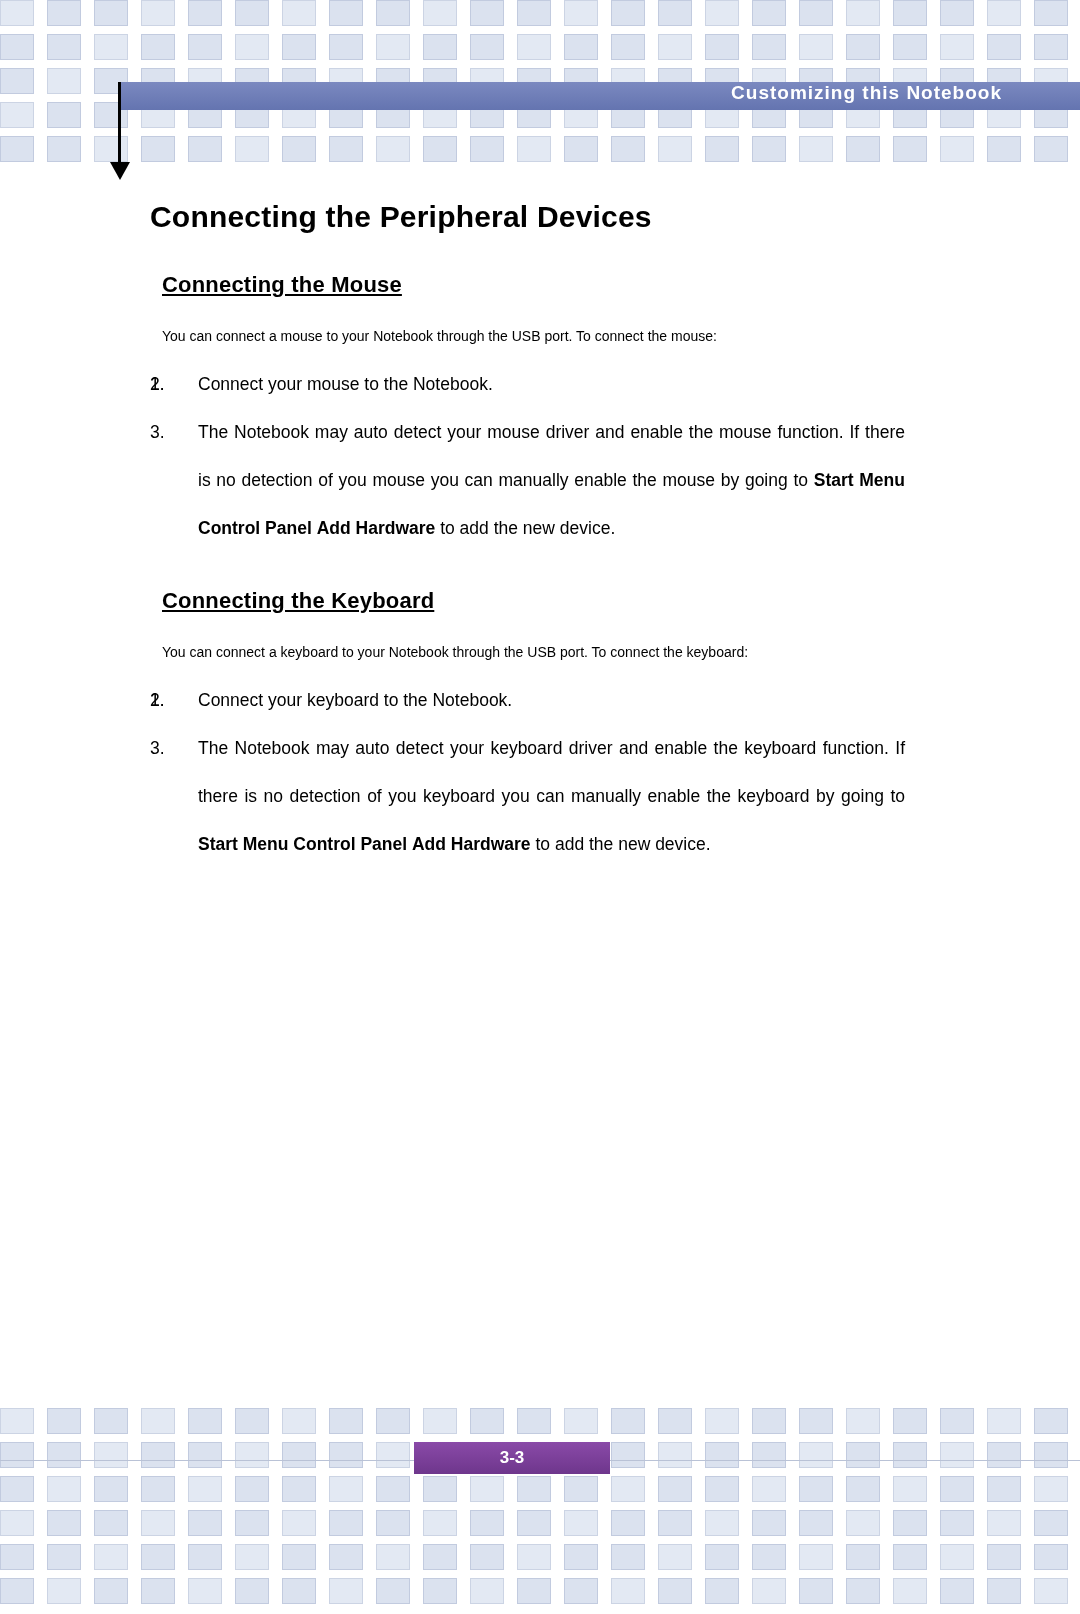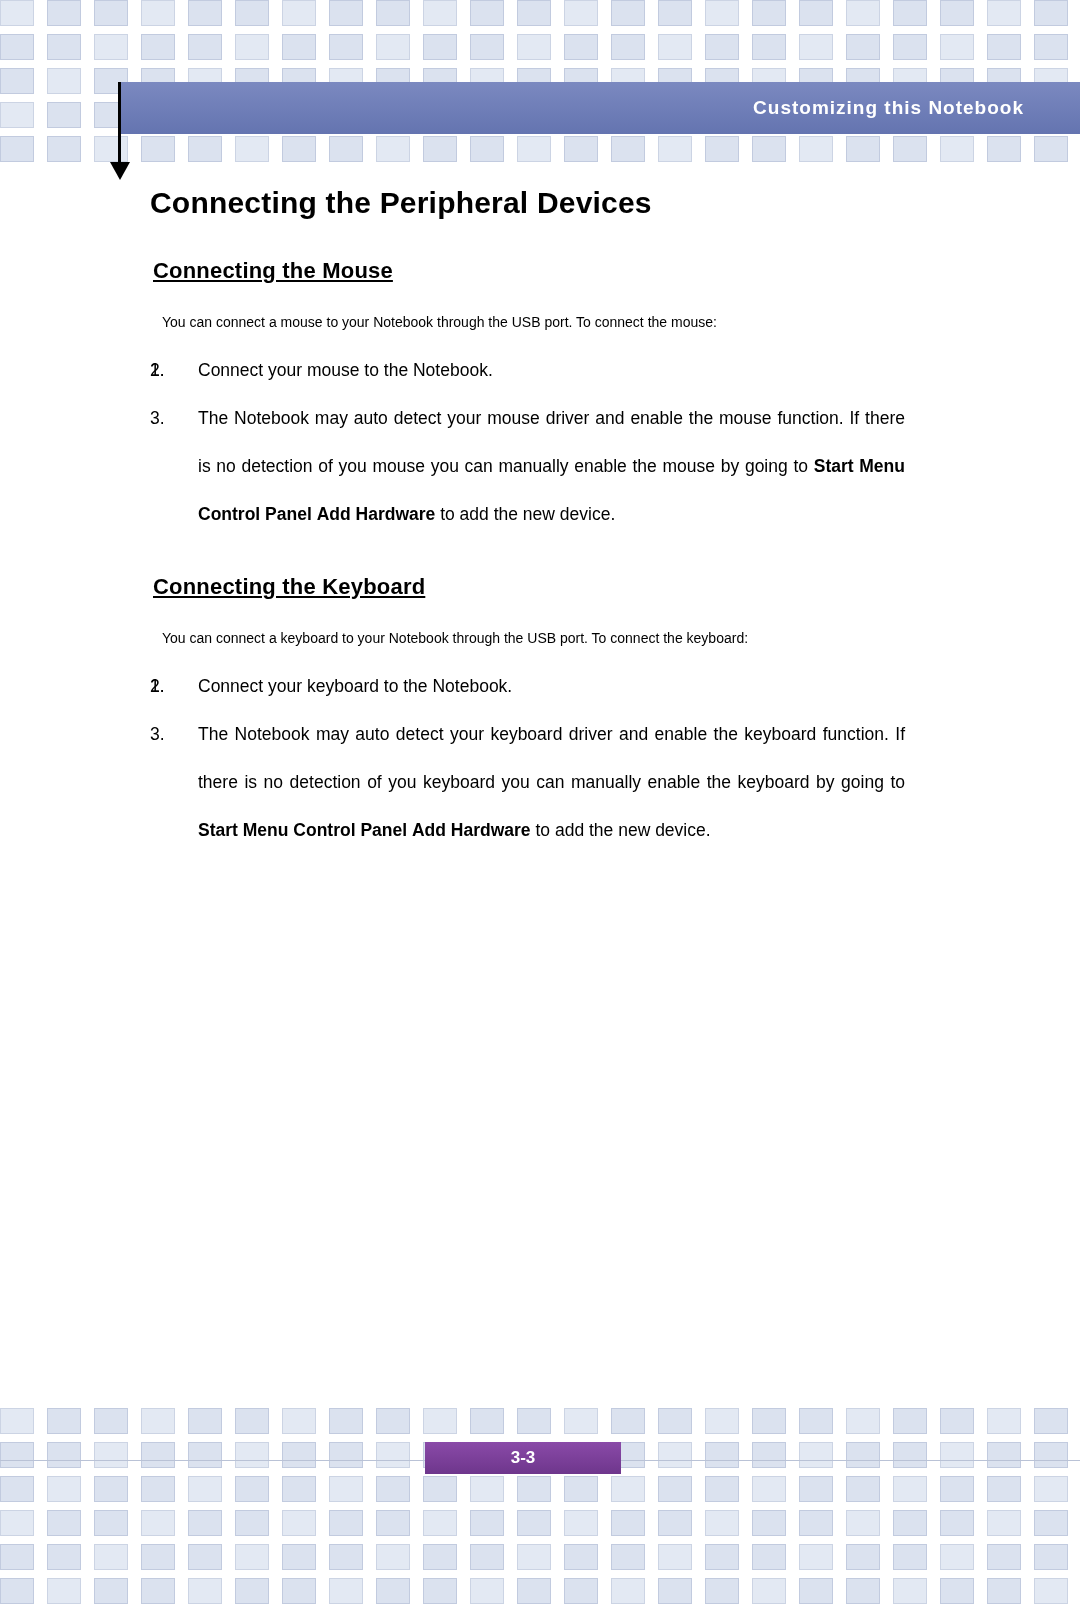--- a/index.html
+++ b/index.html
@@ -40,31 +40,31 @@
 
   #top-grid { top: 0; }
   #bottom-grid { top: 1408px; }
 
   
   .header-bar {
     position: absolute;
     left: 118px;
     top: 82px;
     width: 962px;
-    height: 52px;
+    height: 28px;
     background: #6b7bb5;
     background: linear-gradient(to bottom, #7b89c0 0%, #6474b0 100%);
     color: #ffffff;
     font-weight: bold;
     font-size: 19px;
     letter-spacing: 1px;
     display: flex;
-    align-items: center;
+    align-items: flex-start;
     justify-content: flex-end;
-    padding-right: 56px;
+    padding-right: 78px;
     box-sizing: border-box;
   }
 
   
   .left-rule {
     position: absolute;
     left: 118px;
     top: 82px;
     width: 3px;
     height: 85px;
@@ -84,27 +84,27 @@
   
   .content {
     position: absolute;
     left: 150px;
     top: 186px;
     width: 755px;
   }
   h1.doc-title {
     font-size: 30px;
     font-weight: bold;
-    margin: 0 0 38px 0;
+    margin: 14px 0 38px 0;
     letter-spacing: 0.2px;
   }
   h2.section-title {
     font-size: 22px;
     font-weight: bold;
-    margin: 0 0 14px 3px;
+    margin: 0 0 14px 12px;
     text-decoration: underline;
     letter-spacing: 0.2px;
   }
   p.intro {
     font-size: 14px;
     line-height: 48px;
     margin: 0 0 0 12px;
     text-align: justify;
     text-justify: inter-word;
   }
@@ -127,21 +127,21 @@
     top: 0;
     width: 30px;
     text-align: left;
   }
   .gap { height: 36px; }
   b { font-weight: bold; }
 
   
   .page-tab {
     position: absolute;
-    left: 425px;
+    left: 414px;
     top: 1442px;
     width: 196px;
     height: 32px;
     background: #7b3f99;
     background: linear-gradient(to bottom, #8a4aa8 0%, #6e368c 100%);
     color: #ffffff;
     font-size: 17px;
     font-weight: bold;
     display: flex;
     align-items: center;

